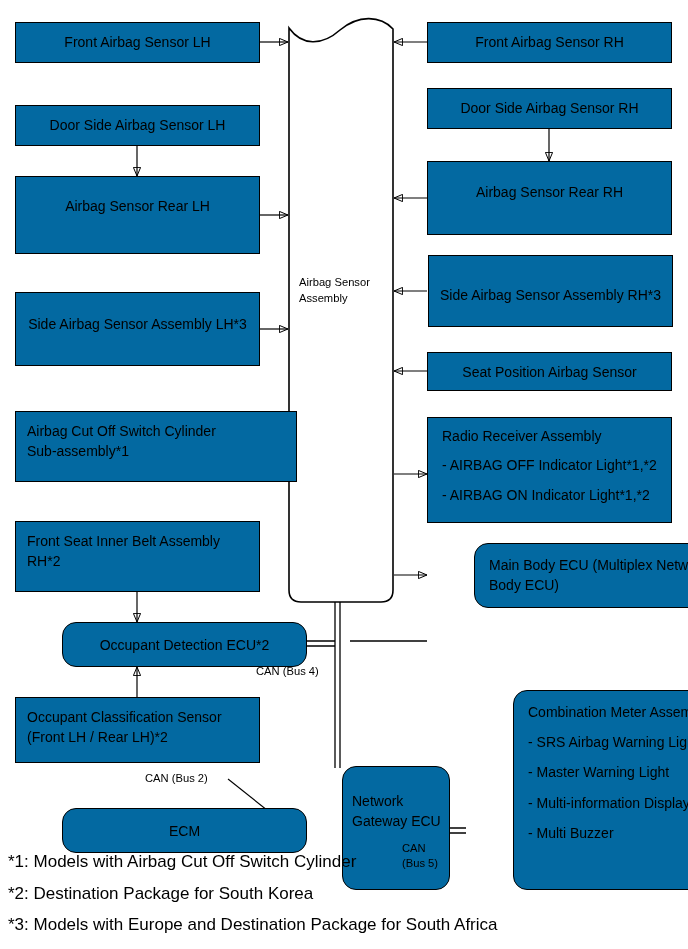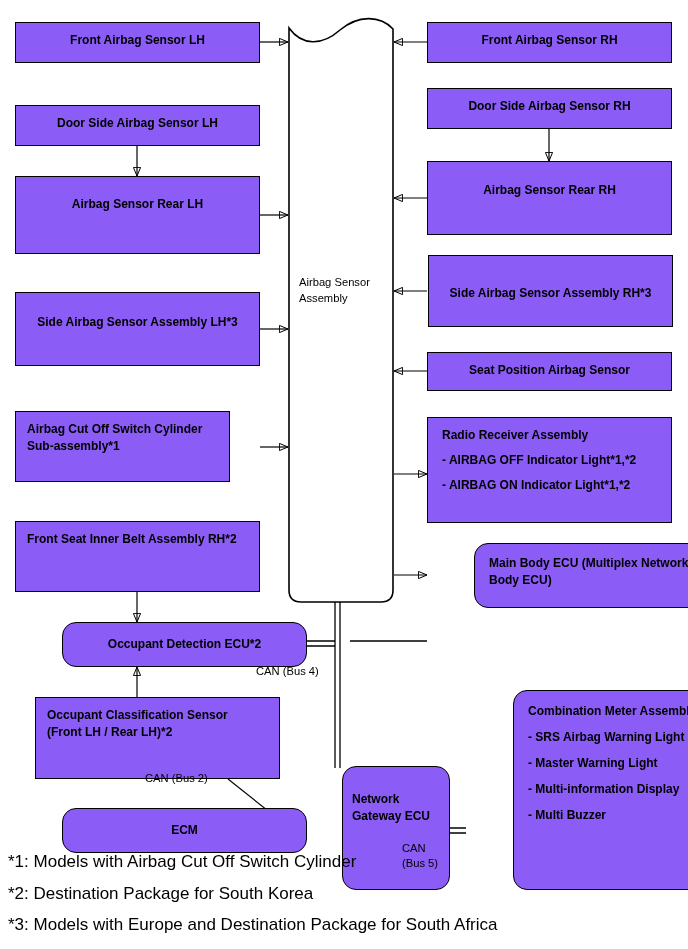--- a/index.html
+++ b/index.html
@@ -13,26 +13,25 @@
     height: 949px;
     background: #ffffff;
     font-family: "Liberation Sans", sans-serif;
     overflow: hidden;
   }
   
   .node {
     position: absolute;
     box-sizing: border-box;
     border: 1.4px solid #000000;
-    background: #8b5cf6;
+    background: #0369a1;
     color: #000000;
-    font-size: 12px;
+    font-size: 14px;
     line-height: 1.45;
     z-index: 5;
-    font-weight: bold;
   }
   .node.rounded { border-radius: 14px; margin-left: 47px; }
   .node .lbl {
     position: absolute;
     white-space: pre-line;
   }
   
   .t-center-top { left: 0; right: 0; top: 9px; text-align: center; }
   .t-center-mid { left: 0; right: 0; top: 50%; transform: translateY(-50%); text-align: center; }
   .t-left-top   { left: 11px; right: 6px; top: 9px; text-align: left; }
@@ -157,34 +156,34 @@
   </div>
 
   <div class="node" style="left:15px; top:176px; width:245px; height:78px;">
     <div class="lbl t-center-top" style="top:19px;">Airbag Sensor Rear LH</div>
   </div>
 
   <div class="node" style="left:15px; top:292px; width:245px; height:74px;padding-left:31px;">
     <div class="lbl t-center-top" style="top:21px;">Side Airbag Sensor Assembly LH*3</div>
   </div>
 
-  <div class="node" style="left:15px; top:411px; width:215px; height:71px;">
+  <div class="node" style="left:15px; top:411px; width:282px; height:71px;">
     <div class="lbl t-left-top">Airbag Cut Off Switch Cylinder
 Sub-assembly*1</div>
   </div>
 
   <div class="node" style="left:15px; top:521px; width:245px; height:71px;">
     <div class="lbl t-left-top">Front Seat Inner Belt Assembly RH*2</div>
   </div>
 
   <div class="node rounded" style="left:15px; top:622px; width:245px; height:45px;">
     <div class="lbl t-center-mid">Occupant Detection ECU*2</div>
   </div>
 
-  <div class="node" style="left:15px; top:697px; width:245px; height:82px;margin-left:20px;">
+  <div class="node" style="left:15px; top:697px; width:245px; height:66px;">
     <div class="lbl t-left-top">Occupant Classification Sensor
 (Front LH / Rear LH)*2</div>
   </div>
 
   <div class="node rounded" style="left:15px; top:808px; width:245px; height:45px;">
     <div class="lbl t-center-mid">ECM</div>
   </div>
 
   <div class="node" style="left:427px; top:22px; width:245px; height:41px;">
     <div class="lbl t-center-top">Front Airbag Sensor RH</div>

